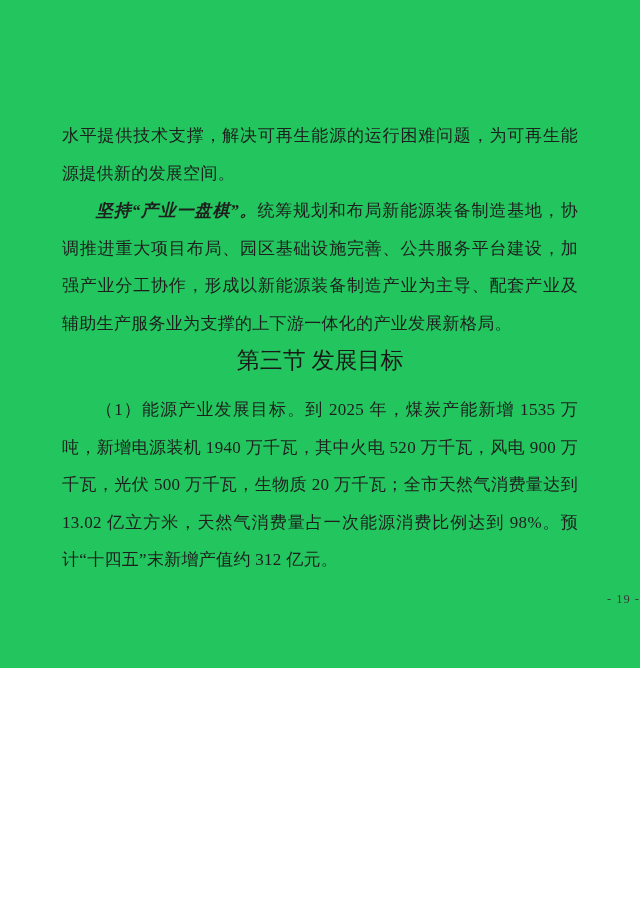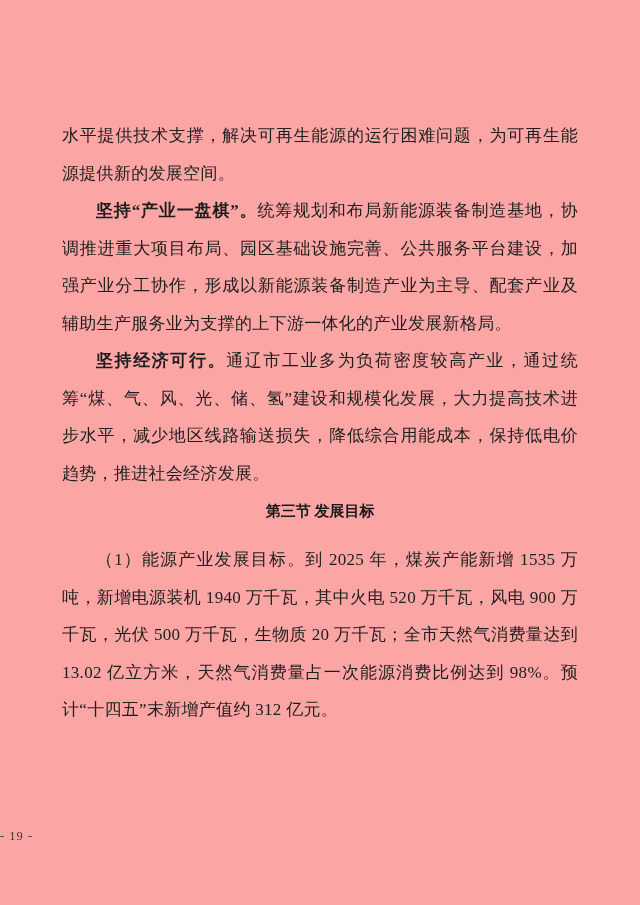--- a/index.html
+++ b/index.html
@@ -3,22 +3,22 @@
 <meta charset="utf-8">
 <style>
   html, body {
     margin: 0;
     padding: 0;
     background: #ffffff;
   }
   .page {
     position: relative;
     width: 640px;
-    height: 905px;
-    background: #fca5a5;
+    height: 668px;
+    background: #22c55e;
     overflow: hidden;
     font-family: "Liberation Serif", "DejaVu Serif", serif;
     color: #1e1e1e;
   }
   .content {
     position: absolute;
     left: 62px;
     right: 62px;
     top: 117px;
   }
@@ -27,51 +27,51 @@
     font-size: 17px;
     line-height: 37.5px;
     text-align: justify;
     letter-spacing: 0.3px;
   }
   .para.indent {
     text-indent: 2em;
   }
   .lead {
     font-weight: bold;
+    font-style: italic;
   }
   .section-heading {
     margin: 0 0 11px 0;
-    font-size: 15px;
+    font-size: 23px;
     line-height: 38px;
     text-align: center;
-    font-weight: bold;
+    font-weight: normal;
     color: #191919;
   }
   .page-number {
     position: absolute;
     left: 0;
     right: 0;
     bottom: 61px;
-    text-align: left;
+    text-align: right;
     font-size: 12.5px;
     letter-spacing: 1px;
     color: #3a3a3a;
   }
 </style>
 </head>
 <body>
 
 <div class="page">
   <div class="content">
 
     <p class="para"><span>水平提供技术支撑，解决可再生能源的运行困难问题，为可再生能源提供新的发展空间。</span></p>
 
     <p class="para indent"><span class="lead">坚持“产业一盘棋”。</span><span>统筹规划和布局新能源装备制造基地，协调推进重大项目布局、园区基础设施完善、公共服务平台建设，加强产业分工协作，形成以新能源装备制造产业为主导、配套产业及辅助生产服务业为支撑的上下游一体化的产业发展新格局。</span></p>
 
-    <p class="para indent"><span class="lead">坚持经济可行。</span><span>通辽市工业多为负荷密度较高产业，通过统筹“煤、气、风、光、储、氢”建设和规模化发展，大力提高技术进步水平，减少地区线路输送损失，降低综合用能成本，保持低电价趋势，推进社会经济发展。</span></p>
 
     <h2 class="section-heading">第三节 发展目标</h2>
 
 
     <p class="para indent"><span>（1）能源产业发展目标。到 2025 年，煤炭产能新增 1535 万吨，新增电源装机 1940 万千瓦，其中火电 520 万千瓦，风电 900 万千瓦，光伏 500 万千瓦，生物质 20 万千瓦；全市天然气消费量达到 13.02 亿立方米，天然气消费量占一次能源消费比例达到 98%。预计“十四五”末新增产值约 312 亿元。</span></p>
 
 
   </div>
 
   <div class="page-number">- 19 -</div>

